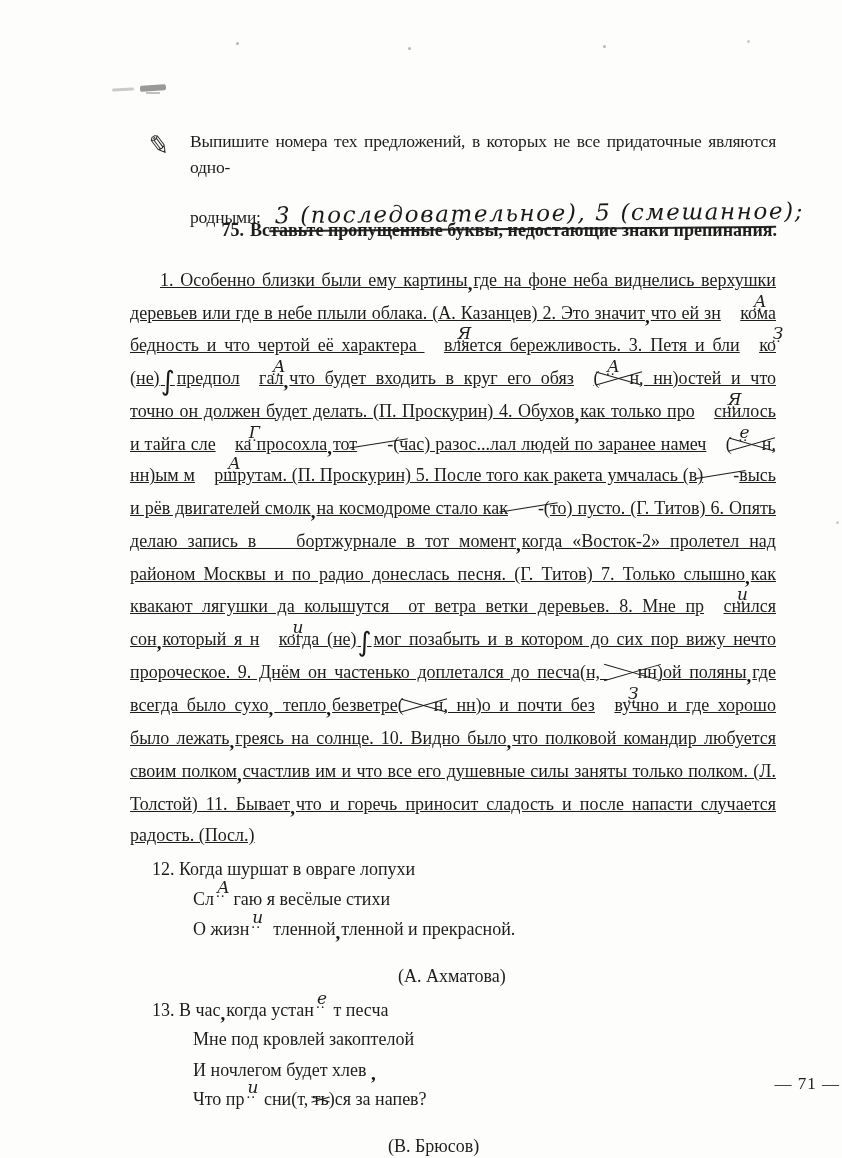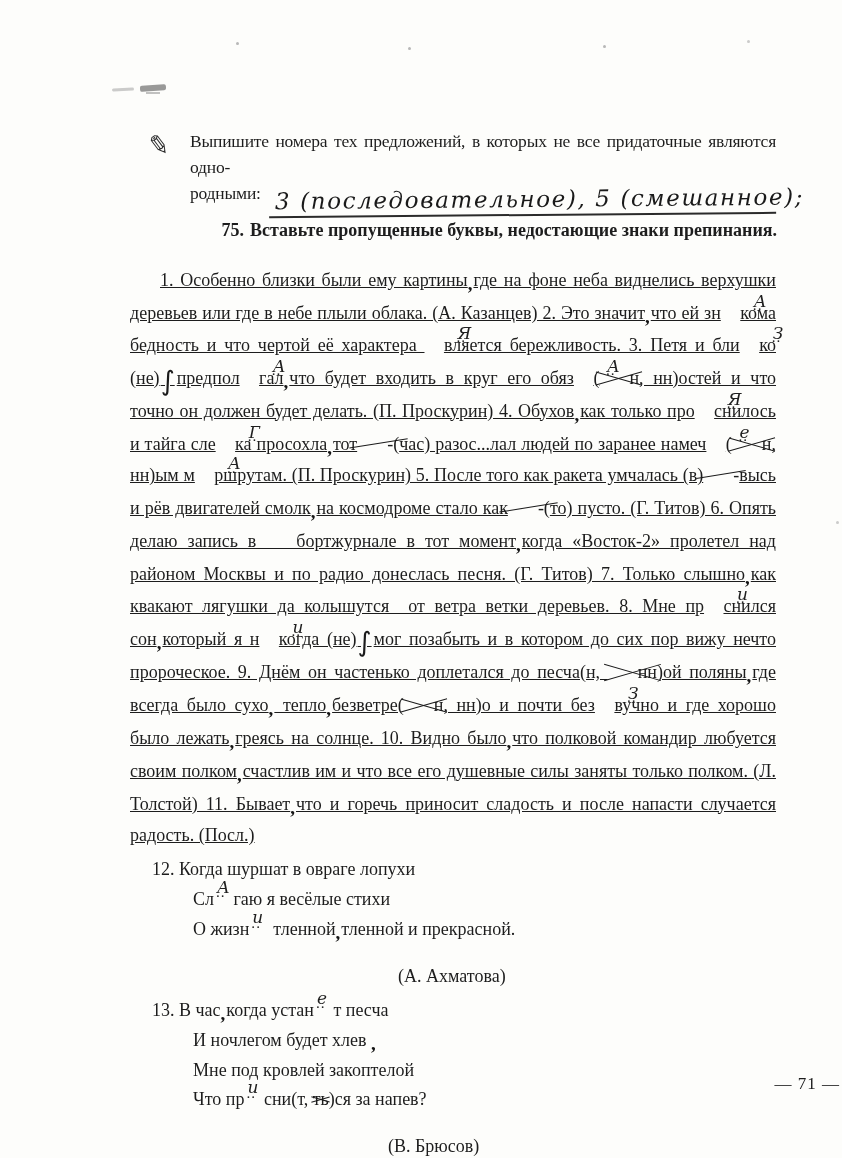--- a/index.html
+++ b/index.html
@@ -11,21 +11,21 @@
                opacity:.75;transform:rotate(-4deg);border-radius:2px;}
   .smudge .sm2{position:absolute;left:0;top:6px;width:22px;height:3px;background:#aaa;
                opacity:.6;transform:rotate(-3deg);border-radius:2px;}
   .smudge .sm3{position:absolute;left:34px;top:10px;width:14px;height:2px;background:#999;opacity:.6;}
 
   .pencil{position:absolute;left:148px;top:130px;font-size:26px;color:#2e2e2e;
           transform:rotate(8deg);font-family:"DejaVu Sans",sans-serif;}
 
   .prompt{position:absolute;left:190px;top:128px;width:586px;font-size:17.5px;line-height:26px;
           text-align:justify;letter-spacing:-0.2px;}
-  .prompt-l2{display:flex;align-items:flex-start;}
+  .prompt-l2{display:flex;align-items:flex-end;margin-top:14px;}
   .prompt-prefix{white-space:nowrap;padding-right:8px;}
   .answer-line{flex:1;border-bottom:2px solid #2a2a2a;transform:rotate(-0.5deg);
                position:relative;height:34px;}
   .hw-answer{position:absolute;left:6px;bottom:2px;white-space:nowrap;
              font-family:"DejaVu Serif",serif;font-style:italic;font-size:23px;
              letter-spacing:1.6px;color:#1a1a1a;}
 
   .heading{position:absolute;left:127px;top:220px;width:650px;font-weight:bold;font-size:18px;text-align:right;}
   .heading .ex-num{margin-right:6px;}
 
@@ -94,21 +94,21 @@
     <span class="ex-num">75.</span><span>Вставьте пропущенные буквы, недостающие знаки препинания.</span>
   </div>
 
   <div class="content">
       <div class="para"><span class="pr">1. Особенно близки были ему картины</span><span class="hcomma">,</span><span class="pr">где на фоне неба виднелись верхушки деревьев или где в небе плыли облака. (А. Казанцев) 2. Это значит</span><span class="hcomma">,</span><span class="pr">что ей зн</span><span class="ins"><span class="ins-dots">..</span><span class="ins-letter">А</span></span><span class="pr">кома бедность и что чертой её характера </span><span class="ins"><span class="ins-dots">..</span><span class="ins-letter">Я</span></span><span class="pr">вляется бережливость. 3. Петя и бли</span><span class="ins"><span class="ins-dots">..</span><span class="ins-letter">З</span></span><span class="pr">ко (не)</span><span class="jmark">∫</span><span class="pr">предпол</span><span class="ins"><span class="ins-dots">..</span><span class="ins-letter">А</span></span><span class="pr">гал</span><span class="hcomma">,</span><span class="pr">что будет входить в круг его обяз</span><span class="ins"><span class="ins-dots">..</span><span class="ins-letter">А</span></span><span class="pr">(</span><span class="xout">н</span><span class="pr">, нн)остей и что точно он должен будет делать. (П. Проскурин) 4. Обухов</span><span class="hcomma">,</span><span class="pr">как только про</span><span class="ins"><span class="ins-dots">..</span><span class="ins-letter">Я</span></span><span class="pr">снилось и тайга сле</span><span class="ins"><span class="ins-dots">..</span><span class="ins-letter">Г</span></span><span class="pr">ка просохла</span><span class="hcomma">,</span><span class="pr">тот</span><span class="hstrike">-(</span><span class="pr">час) разос...лал людей по заранее намеч</span><span class="ins"><span class="ins-dots">..</span><span class="ins-letter">е</span></span><span class="pr">(</span><span class="xout">н</span><span class="pr">, нн)ым м</span><span class="ins"><span class="ins-dots">..</span><span class="ins-letter">А</span></span><span class="pr">ршрутам. (П. Проскурин) 5. После того как ракета умчалась (в)</span><span class="hstrike">-</span><span class="pr">высь и рёв двигателей смолк</span><span class="hcomma">,</span><span class="pr">на космодроме стало как</span><span class="hstrike">-(</span><span class="pr">то) пусто. (Г. Титов) 6. Опять делаю запись в &nbsp;&nbsp; бортжурнале в тот момент</span><span class="hcomma">,</span><span class="pr">когда «Восток-2» пролетел над районом Москвы и по радио донеслась песня. (Г. Титов) 7. Только слышно</span><span class="hcomma">,</span><span class="pr">как квакают лягушки да колышутся &nbsp;от ветра ветки деревьев. 8. Мне пр</span><span class="ins"><span class="ins-dots">..</span><span class="ins-letter">и</span></span><span class="pr">снился сон</span><span class="hcomma">,</span><span class="pr">который я н</span><span class="ins"><span class="ins-dots">..</span><span class="ins-letter">и</span></span><span class="pr">когда (не)</span><span class="jmark">∫</span><span class="pr">мог позабыть и в котором до сих пор вижу нечто пророческое. 9. Днём он частенько доплетался до песча(н, </span><span class="xout">нн</span><span class="pr">)ой поляны</span><span class="hcomma">,</span><span class="pr">где всегда было сухо</span><span class="hcomma">,</span><span class="pr"> тепло</span><span class="hcomma">,</span><span class="pr">безветре(</span><span class="xout">н</span><span class="pr">, нн)о и почти без</span><span class="ins"><span class="ins-dots">..</span><span class="ins-letter">З</span></span><span class="pr">вучно и где хорошо было лежать</span><span class="hcomma">,</span><span class="pr">греясь на солнце. 10. Видно было</span><span class="hcomma">,</span><span class="pr">что полковой командир любуется своим полком</span><span class="hcomma">,</span><span class="pr">счастлив им и что все его душевные силы заняты только полком. (Л. Толстой) 11. Бывает</span><span class="hcomma">,</span><span class="pr">что и горечь приносит сладость и после напасти случается радость. (Посл.)</span></div>
       <div class="verse vnum"><span class="pr">12. Когда шуршат в овраге лопухи</span></div>
       <div class="verse vline"><span class="pr">Сл</span><span class="ins"><span class="ins-dots">..</span><span class="ins-letter">А</span></span><span class="pr">гаю я весёлые стихи</span></div>
       <div class="verse vline"><span class="pr">О жизн</span><span class="ins"><span class="ins-dots">..</span><span class="ins-letter">и</span></span><span class="pr"> тленной</span><span class="hcomma">,</span><span class="pr">тленной и прекрасной.</span></div>
       <div class="attrib a1"><span class="pr">(А. Ахматова)</span></div>
       <div class="verse vnum"><span class="pr">13. В час</span><span class="hcomma">,</span><span class="pr">когда устан</span><span class="ins"><span class="ins-dots">..</span><span class="ins-letter">е</span></span><span class="pr">т песча</span></div>
+      <div class="verse vline"><span class="pr">Мне под кровлей закоптелой</span></div>
       <div class="verse vline"><span class="pr">И ночлегом будет хлев </span><span class="hcomma">,</span></div>
-      <div class="verse vline"><span class="pr">Мне под кровлей закоптелой</span></div>
       <div class="verse vline"><span class="pr">Что пр</span><span class="ins"><span class="ins-dots">..</span><span class="ins-letter">и</span></span><span class="pr">сни(т, </span><span class="xout">ть</span><span class="pr">)ся за напев?</span></div>
       <div class="attrib a2"><span class="pr">(В. Брюсов)</span></div>
     </div>
 
   <div class="page-number">— 71 —</div>
 
 </div>
 
 </body></html>

